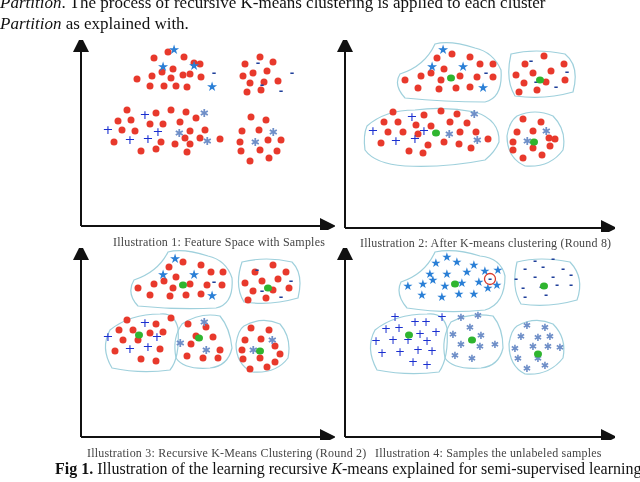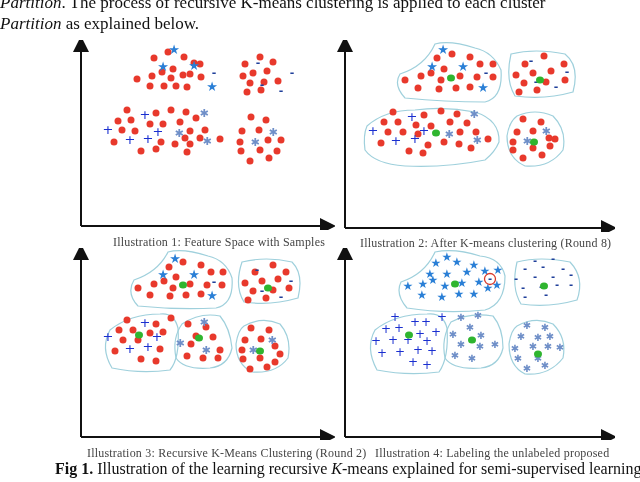--- a/index.html
+++ b/index.html
@@ -10,21 +10,21 @@
   .it{font-style:italic;}
   .cap{position:absolute;font-size:12px;color:#444;white-space:nowrap;letter-spacing:0.2px;}
   .figcap{position:absolute;left:7px;top:460px;font-size:16px;white-space:nowrap;}
   .figcap b{font-weight:bold;margin-left:48px;}
   svg.panel{position:absolute;}
 </style>
 </head>
 <body>
 
 <div class="line" id="l1"><span class="it">Partition</span><span>. The process of recursive K-means clustering is applied to each cluster</span></div>
-<div class="line" id="l2"><span class="it">Partition</span><span> as explained below.</span></div>
+<div class="line" id="l2"><span class="it">Partition</span><span> as explained with.</span></div>
 
 <svg class="panel" style="left:70px;top:40px" width="265" height="190" viewBox="0 0 265 190">
   <defs>
     <marker id="ah" markerWidth="8" markerHeight="8" refX="4" refY="4" orient="auto">
         <path d="M0,0 L8,4 L0,8 z" fill="#111"></path>
       </marker>
   </defs>
   <line x1="11" y1="186" x2="11" y2="4" stroke="#111" stroke-width="2" marker-end="url(#ah)"></line>
   <line x1="11" y1="186" x2="258" y2="186" stroke="#111" stroke-width="2" marker-end="url(#ah)"></line>
   <g fill="#e8392c">
@@ -457,15 +457,15 @@
     <text x="210" y="121">✱</text>
   </g>
   <g fill="#2fb52f">
     <ellipse cx="120" cy="36" rx="4" ry="3.5"></ellipse>
       <ellipse cx="209" cy="38" rx="4" ry="3.5"></ellipse>
     <ellipse cx="74" cy="87" rx="4" ry="3.5"></ellipse>
       <ellipse cx="137" cy="92" rx="4" ry="3.5"></ellipse>
     <ellipse cx="203" cy="106" rx="4" ry="3.5"></ellipse>
   </g>
 </svg>
-<div class="cap" style="left:375px;top:446px">Illustration 4: Labeling the unlabeled proposed</div>
+<div class="cap" style="left:375px;top:446px">Illustration 4: Samples the unlabeled samples</div>
 
 <div class="figcap"><b>Fig 1.</b><span> Illustration of the learning recursive </span><span class="it">K</span><span>-means explained for semi-supervised learning</span></div>
 
 </body></html>

